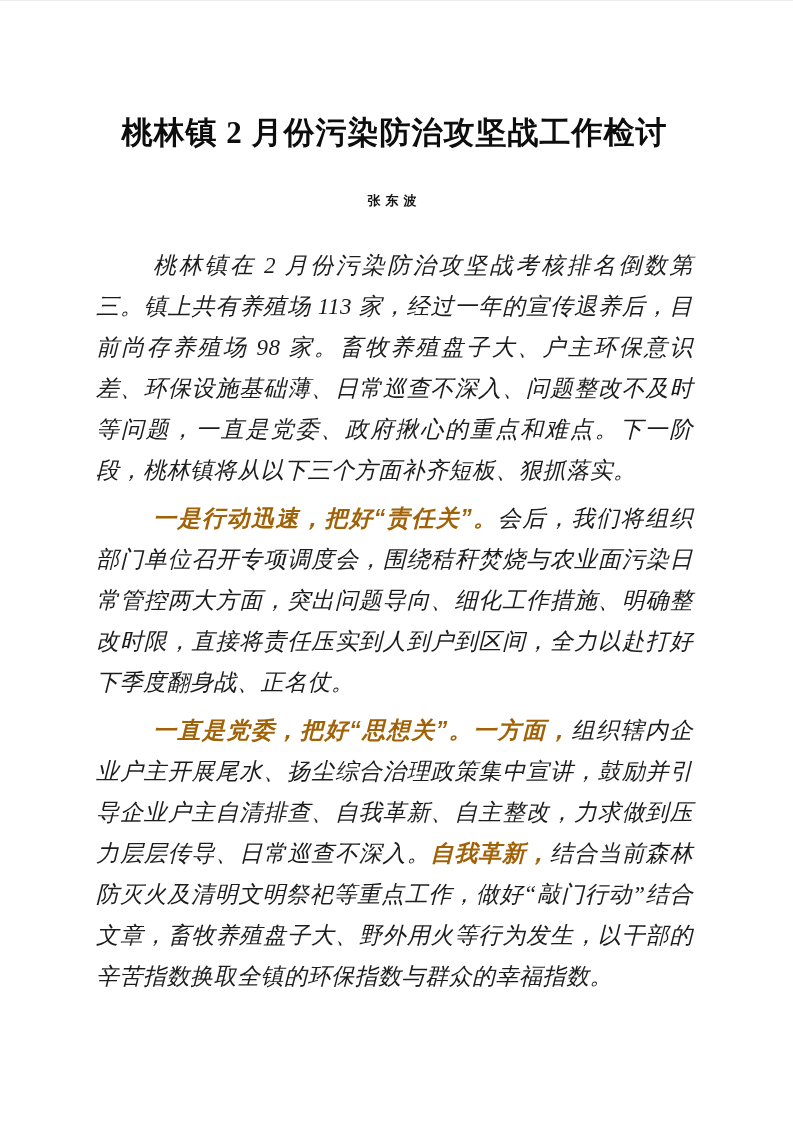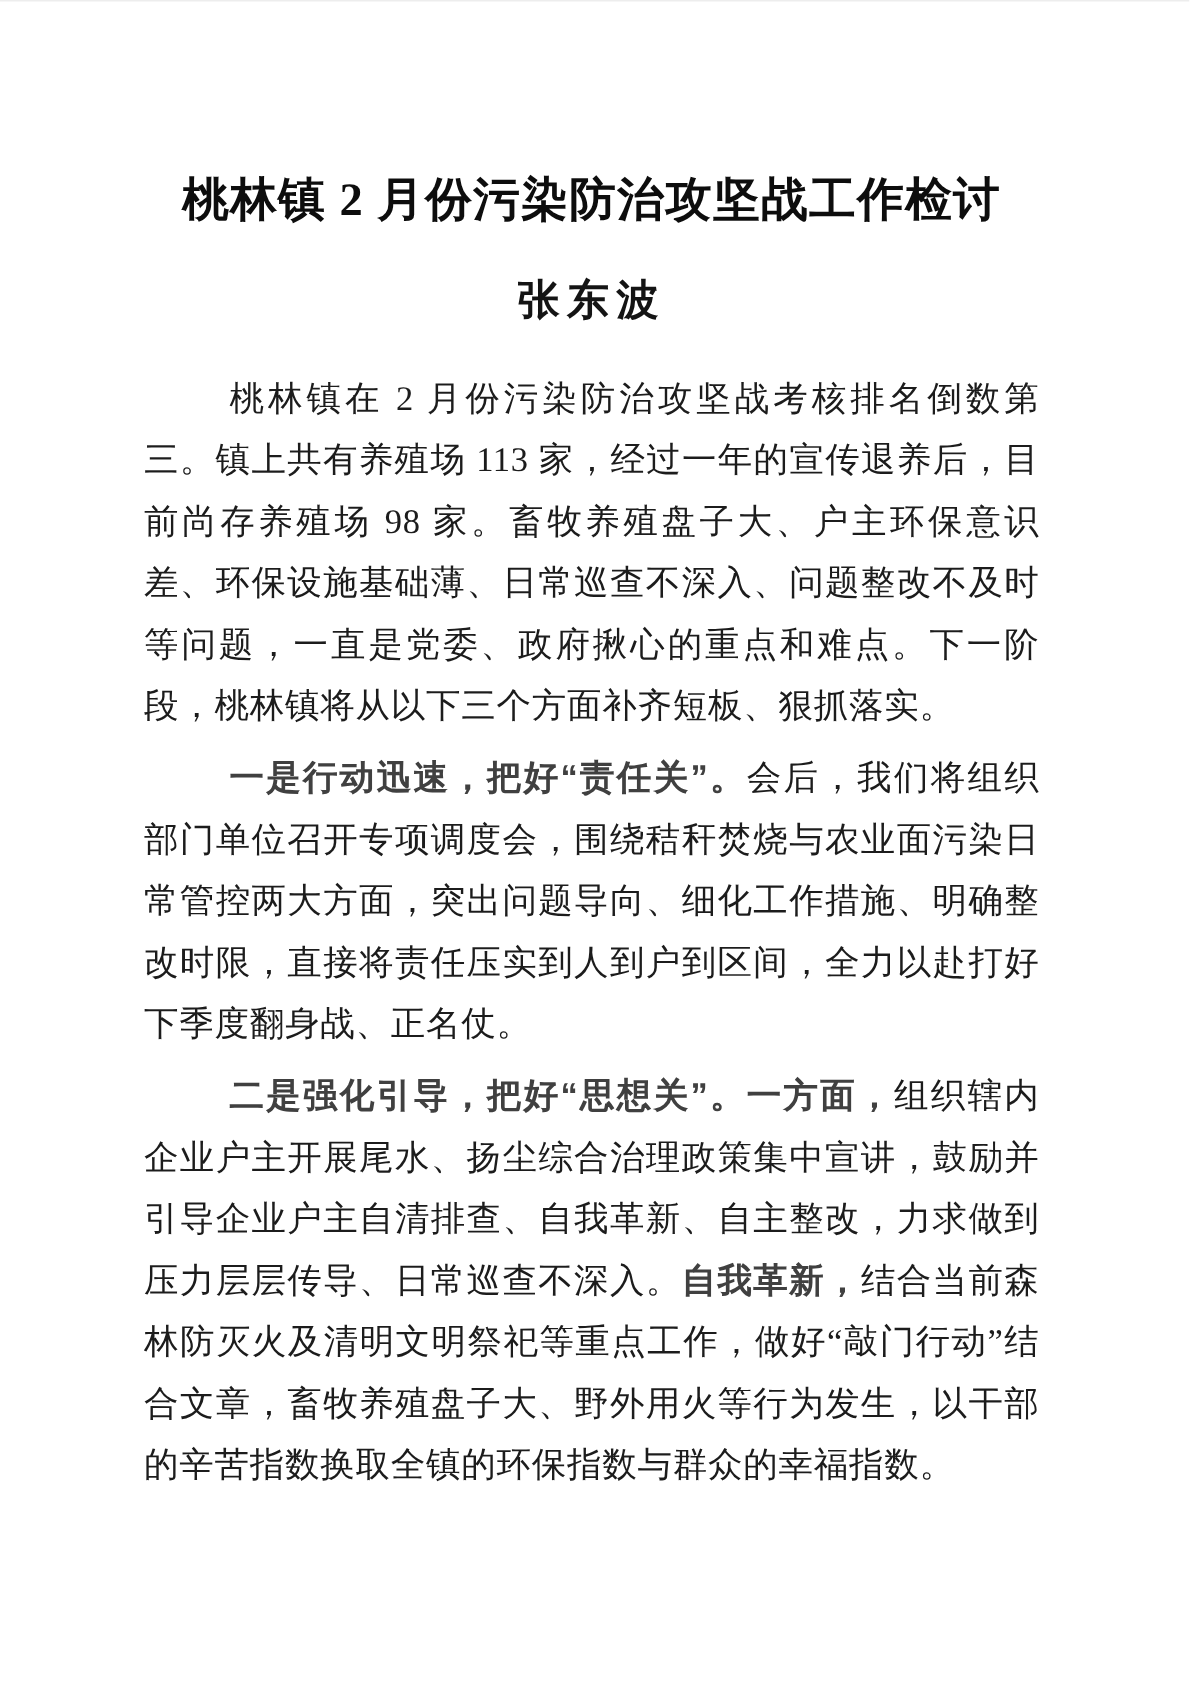--- a/index.html
+++ b/index.html
@@ -23,56 +23,57 @@
     margin: 0 0 33px 0;
     font-size: 31px;
     line-height: 43px;
     font-weight: 700;
     text-align: center;
     letter-spacing: 1px;
     color: #0d0d0d;
   }
   .doc-author {
     margin: 0 0 30px 0;
-    font-size: 28px;
+    font-size: 13px;
     line-height: 28px;
     font-weight: 600;
     text-align: center;
     letter-spacing: 5px;
     color: #141414;
   }
   .doc-body p {
     margin: 0;
     font-size: 23px;
     line-height: 41px;
     letter-spacing: 0.5px;
     text-align: justify;
     text-indent: 57px;
     color: #1c1c1c;
+    font-style: italic;
   }
   .doc-body p + p {
     margin-top: 7px;
   }
   .bold-run {
     font-weight: 700;
     font-family: "Liberation Sans", "DejaVu Sans", sans-serif;
-    color: #404040;
+    color: #a16207;
   }
 </style>
 </head>
 <body>
 
 <div class="page">
 
   <h1 class="doc-title">桃林镇 2 月份污染防治攻坚战工作检讨</h1>
 
   <div class="doc-author">张东波</div>
 
   <div class="doc-body">
 
     <p><span>桃林镇在 2 月份污染防治攻坚战考核排名倒数第三。镇上共有养殖场 113 家，经过一年的宣传退养后，目前尚存养殖场 98 家。畜牧养殖盘子大、户主环保意识差、环保设施基础薄、日常巡查不深入、问题整改不及时等问题，一直是党委、政府揪心的重点和难点。下一阶段，桃林镇将从以下三个方面补齐短板、狠抓落实。</span></p>
 
     <p><span class="bold-run">一是行动迅速，把好“责任关”。</span><span>会后，我们将组织部门单位召开专项调度会，围绕秸秆焚烧与农业面污染日常管控两大方面，突出问题导向、细化工作措施、明确整改时限，直接将责任压实到人到户到区间，全力以赴打好下季度翻身战、正名仗。</span></p>
 
-    <p><span class="bold-run">二是强化引导，把好“思想关”。一方面，</span><span>组织辖内企业户主开展尾水、扬尘综合治理政策集中宣讲，鼓励并引导企业户主自清排查、自我革新、自主整改，力求做到压力层层传导、日常巡查不深入。</span><span class="bold-run">自我革新，</span><span>结合当前森林防灭火及清明文明祭祀等重点工作，做好“敲门行动”结合文章，畜牧养殖盘子大、野外用火等行为发生，以干部的辛苦指数换取全镇的环保指数与群众的幸福指数。</span></p>
+    <p><span class="bold-run">一直是党委，把好“思想关”。一方面，</span><span>组织辖内企业户主开展尾水、扬尘综合治理政策集中宣讲，鼓励并引导企业户主自清排查、自我革新、自主整改，力求做到压力层层传导、日常巡查不深入。</span><span class="bold-run">自我革新，</span><span>结合当前森林防灭火及清明文明祭祀等重点工作，做好“敲门行动”结合文章，畜牧养殖盘子大、野外用火等行为发生，以干部的辛苦指数换取全镇的环保指数与群众的幸福指数。</span></p>
 
   </div>
 </div>
 
 </body></html>

